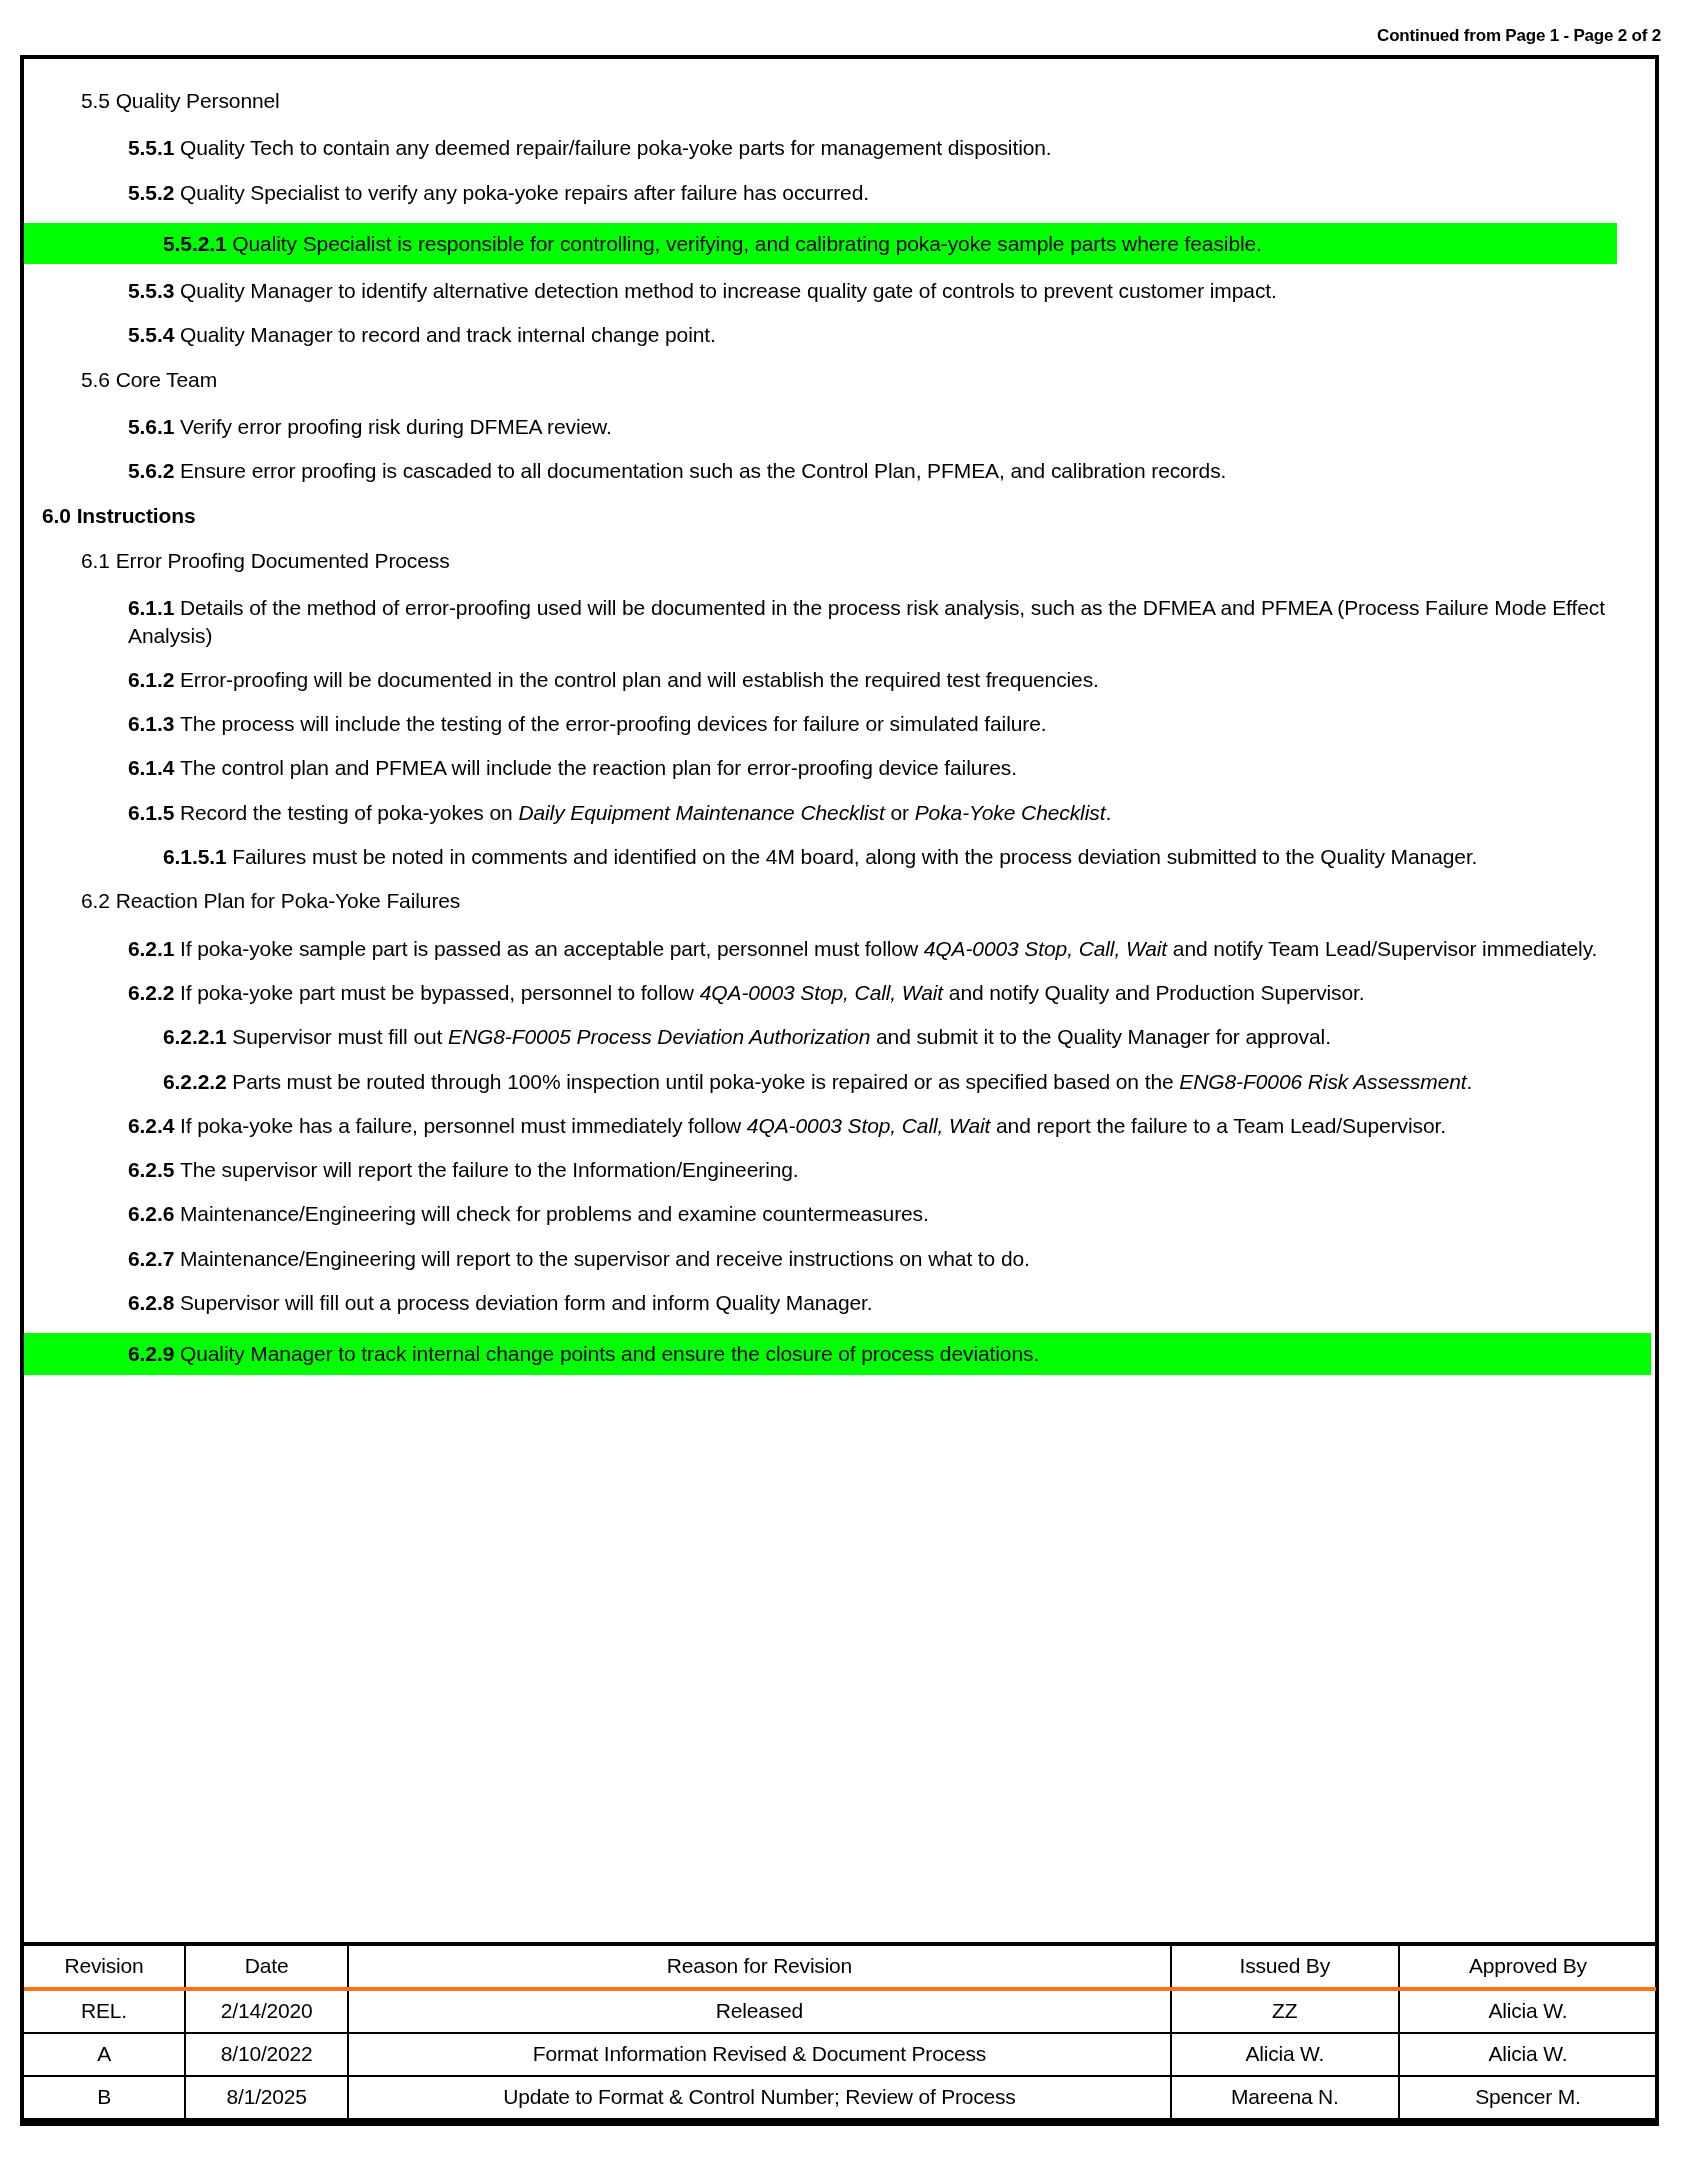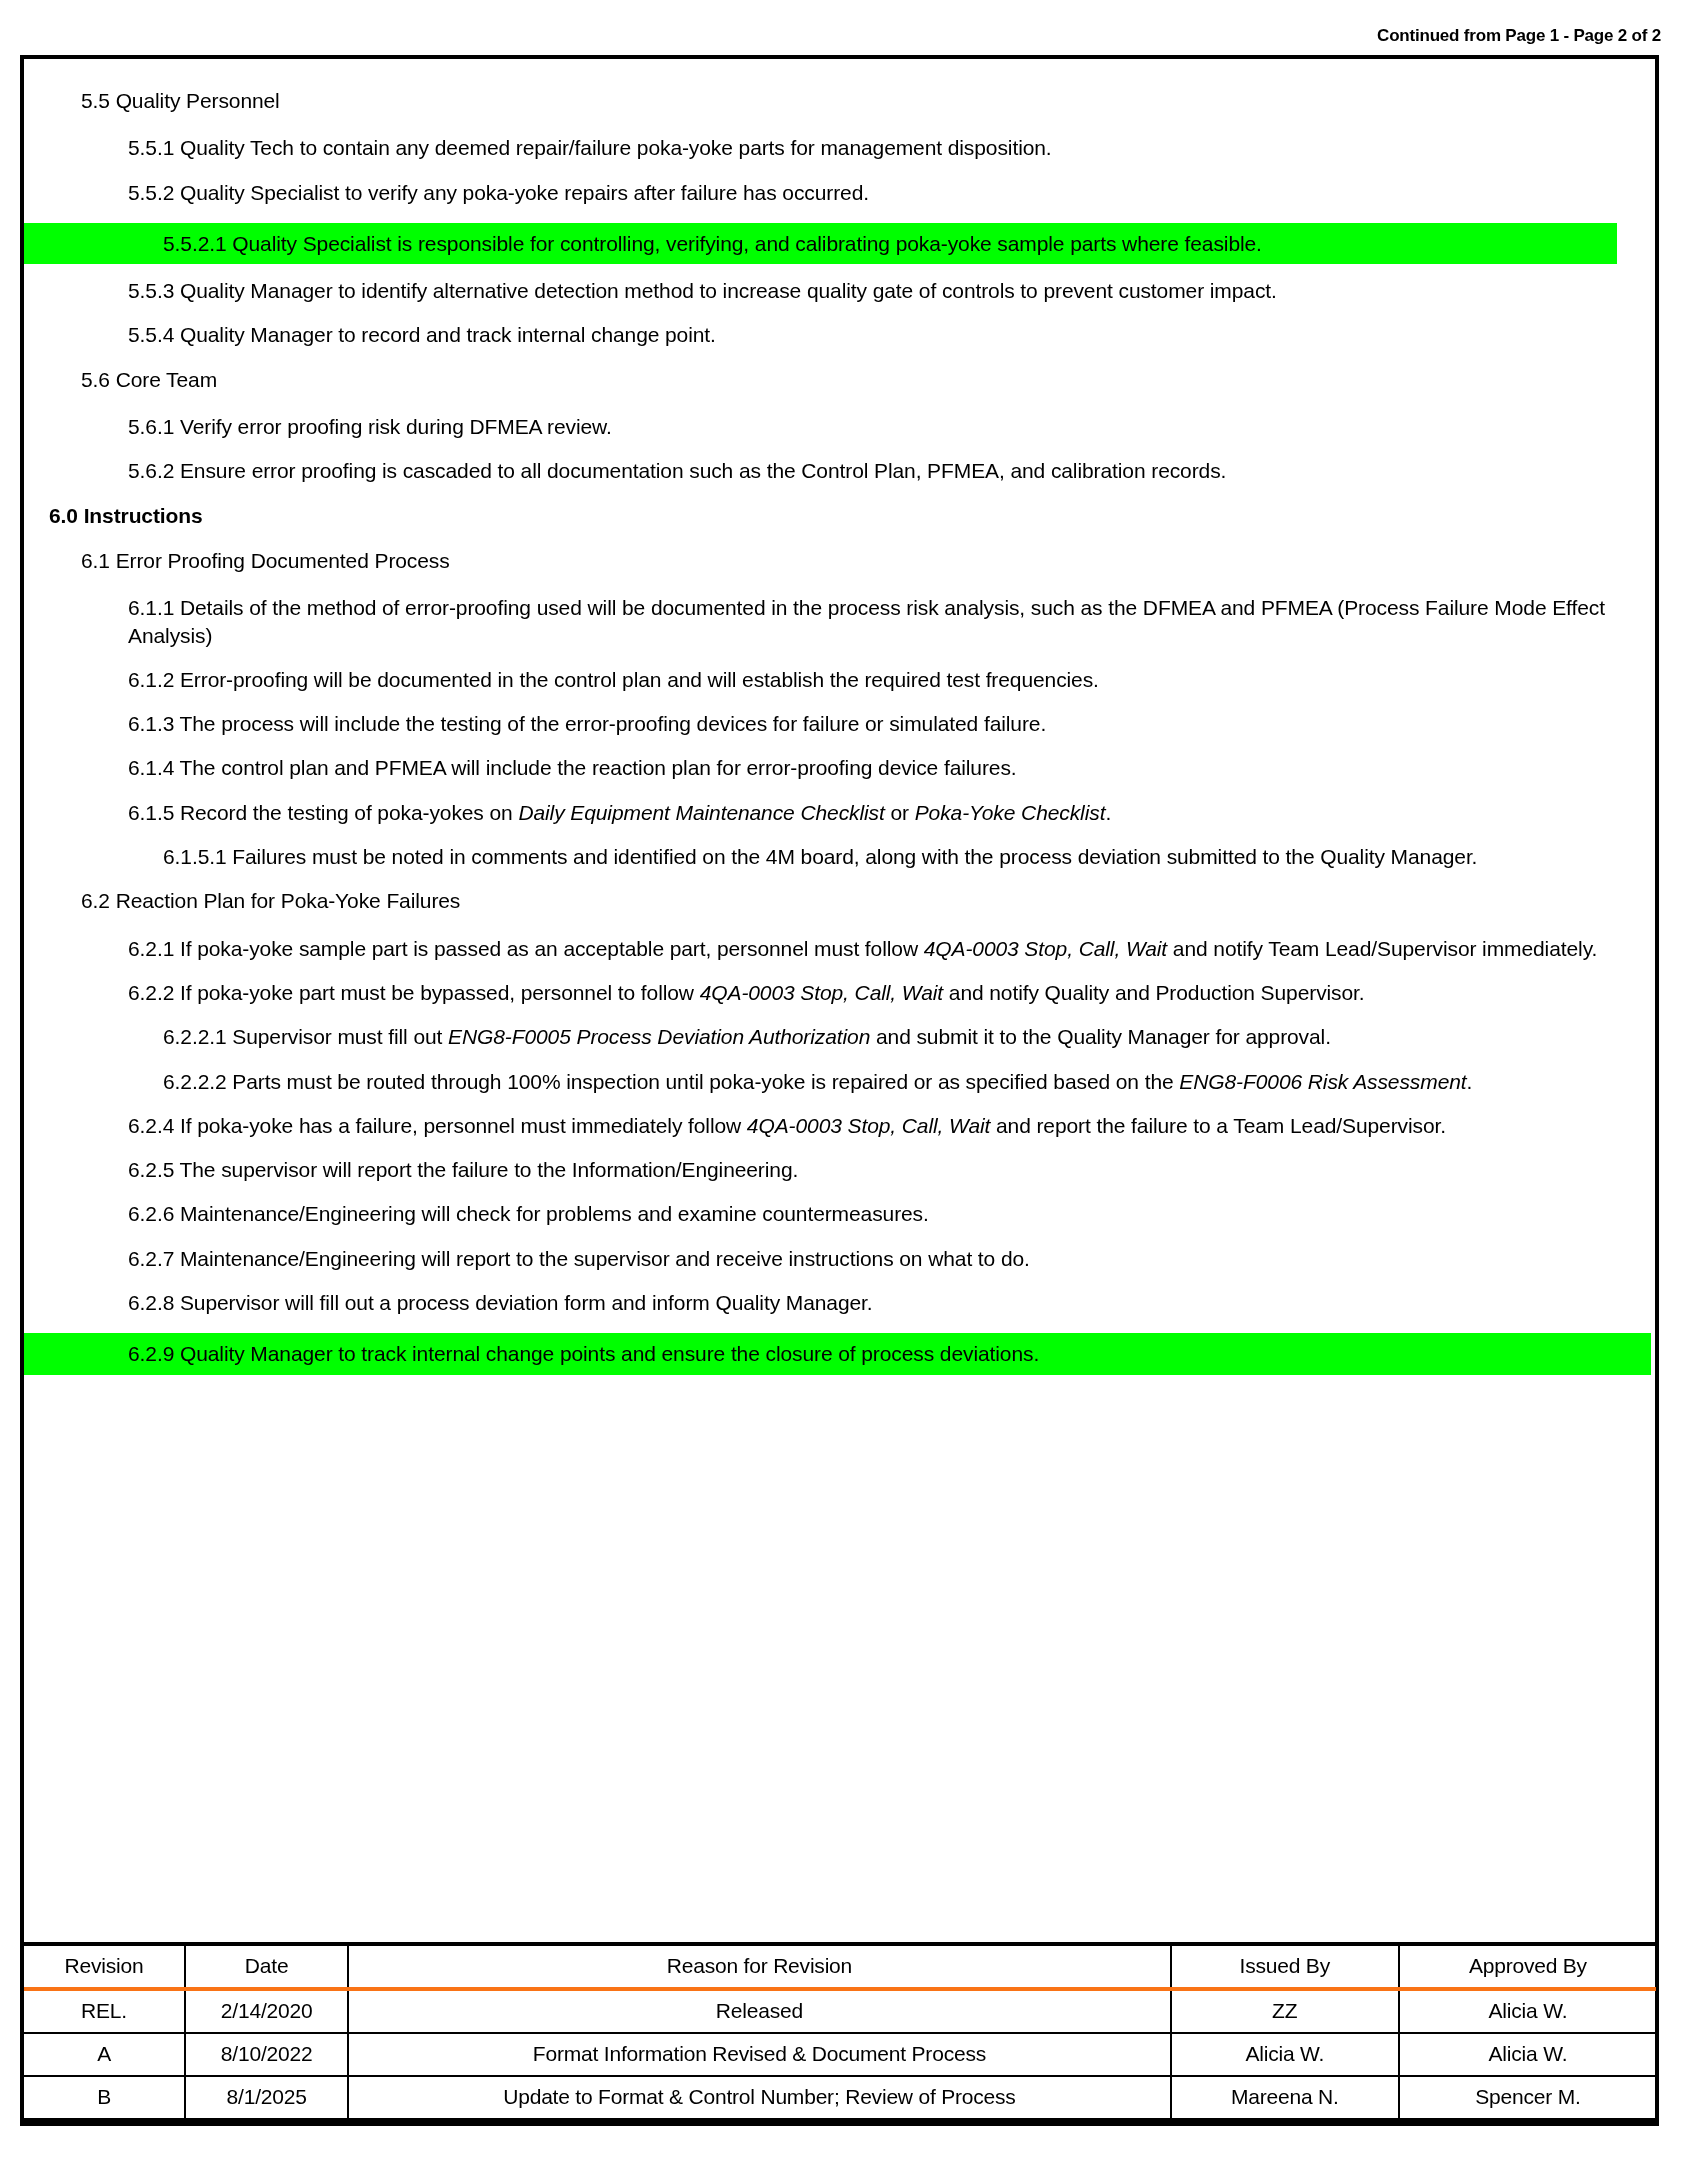--- a/index.html
+++ b/index.html
@@ -48,25 +48,25 @@
   }
 
   .para {
     font-size: 21px;
     line-height: 1.30;
     margin: 0 0 17px 0;
     padding-right: 38px;
     letter-spacing: -0.1px;
   }
   .para .num {
-    font-weight: 400;
-  }
-
-  
-  .lvl-h1 { padding-left: 25px; font-weight: 700; margin-bottom: 18px; }
+    font-weight: 700;
+  }
+
+  
+  .lvl-h1 { padding-left: 18px; font-weight: 700; margin-bottom: 18px; }
   .lvl-h2 { padding-left: 57px; font-weight: 400; margin-bottom: 20px; }
   .lvl-1  { padding-left: 104px; }
   .lvl-2  { padding-left: 139px; }
 
   .hl {
     background: #00ff00;
     padding-top: 7px;
     padding-bottom: 7px;
     margin-bottom: 13px;
     margin-top: 4px;

